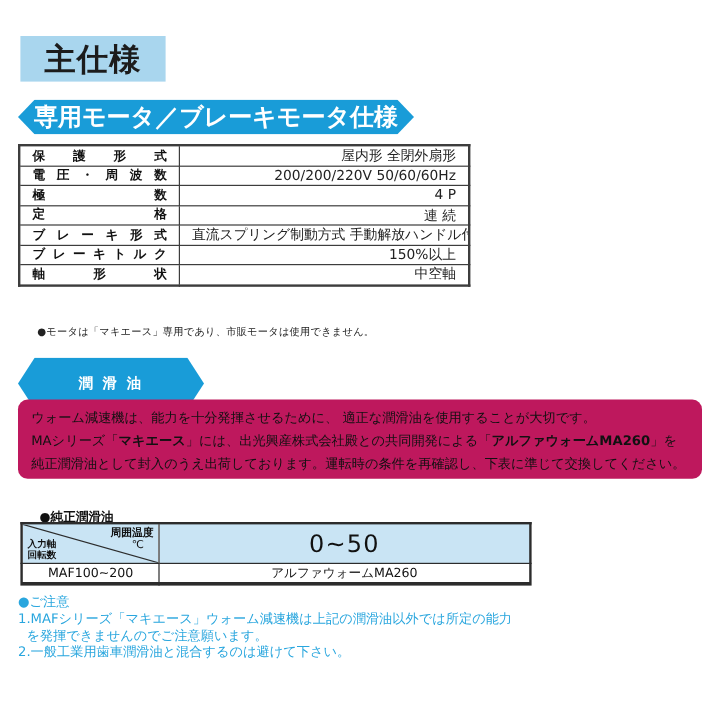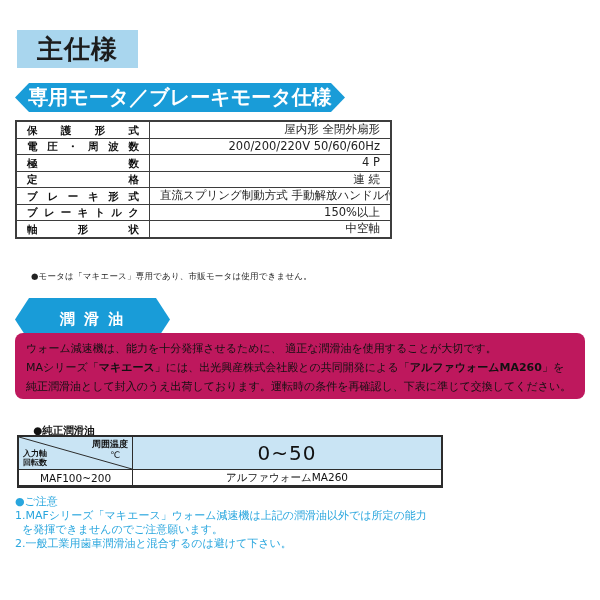--- a/index.html
+++ b/index.html
@@ -16,21 +16,21 @@
     font-size:26px;font-weight:bold;letter-spacing:1px;color:#1c1c1c;
   }
 
   
   .banner{
     background:#199cd8;color:#ffffff;font-weight:bold;
     display:flex;align-items:center;justify-content:center;
     clip-path:polygon(0 50%,14px 0,calc(100% - 14px) 0,100% 50%,calc(100% - 14px) 100%,14px 100%);
   }
   .banner-motor{left:15px;top:83px;width:330px;height:29px;font-size:20px;}
-  .banner-oil{left:15px;top:298px;width:155px;height:43px;font-size:15px;letter-spacing:2px;}
+  .banner-oil{left:15px;top:298px;width:155px;height:43px;font-size:12px;letter-spacing:2px;}
 
   
   .spec-table{
     left:15px;top:120px;width:377px;border-collapse:collapse;
     border:2px solid #3d3d3d;table-layout:fixed;
   }
   .spec-table td{
     border:1px solid #3d3d3d;height:15.5px;padding:0 10px;
     font-size:10.5px;line-height:1;white-space:nowrap;overflow:hidden;
   }

